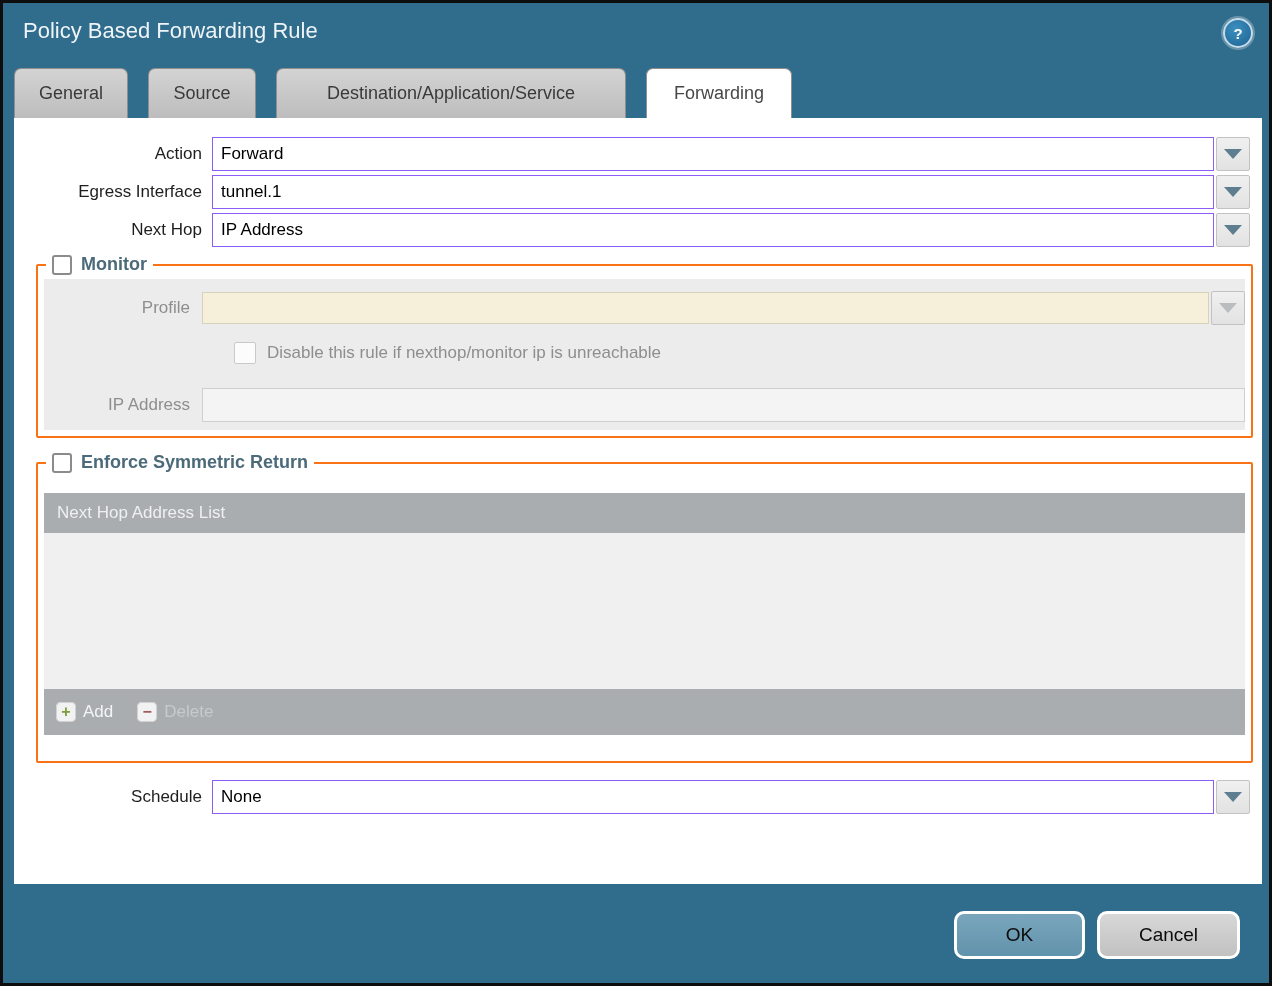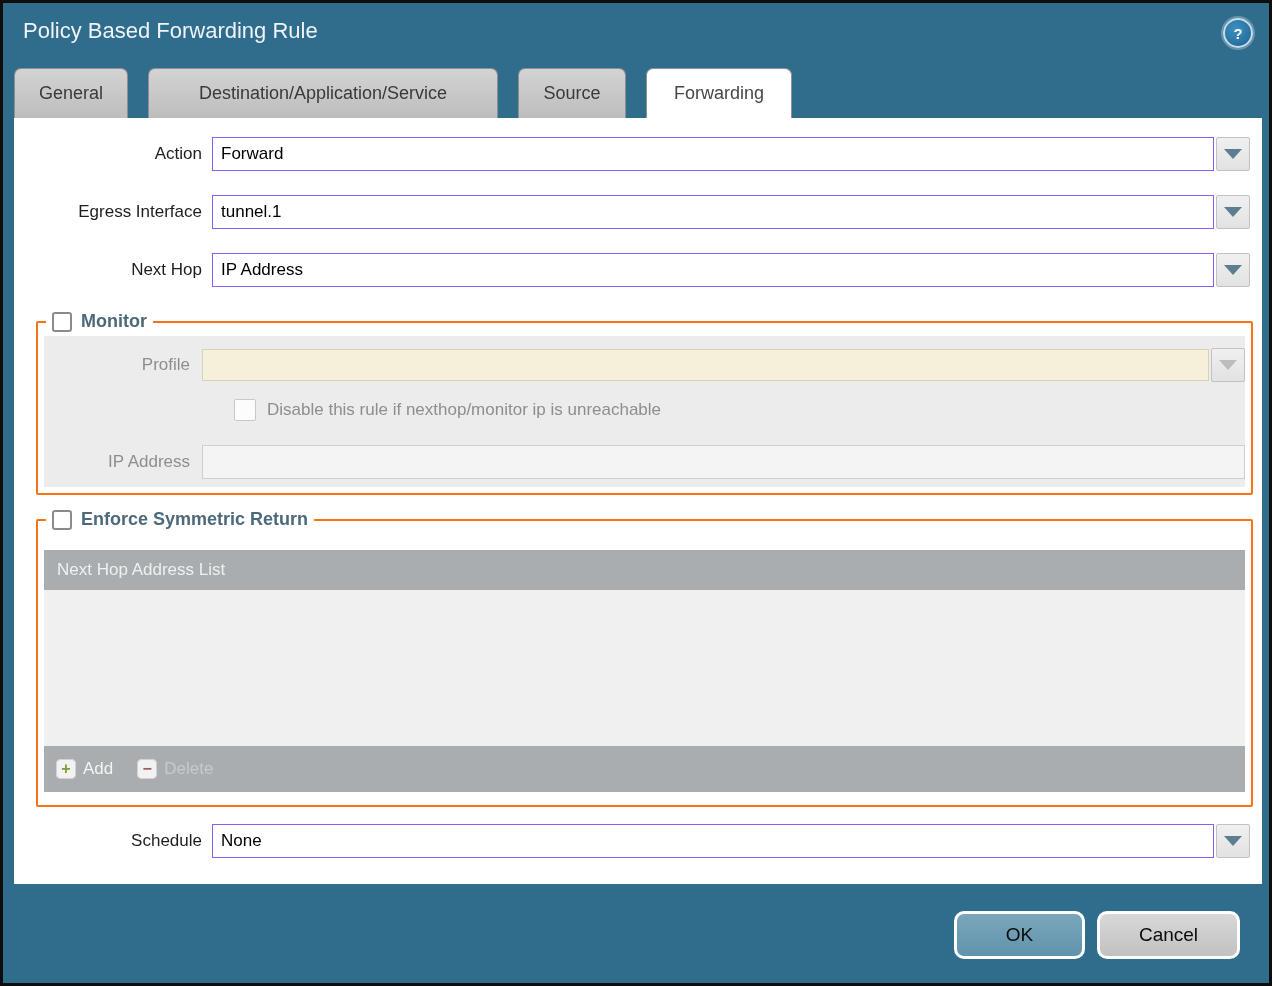--- a/index.html
+++ b/index.html
@@ -24,21 +24,21 @@
   .tab{box-sizing:border-box;display:flex;align-items:center;justify-content:center;
     font-size:18px;color:#3a3a3a;
     background:linear-gradient(#d3d3d3,#bdbdbd);
     border:1px solid #8f8f8f;border-bottom:none;
     border-radius:7px 7px 0 0;cursor:pointer}
   .tab.active{background:#fff;color:#474747;z-index:2}
   
   .content{background:#fff;margin:0 7px 0 11px;height:766px;box-sizing:border-box;
     padding-top:19px;position:relative}
   
-  .frow{display:flex;align-items:center;margin-bottom:24px;padding-right:12px}
+  .frow{display:flex;align-items:center;margin-bottom:4px;padding-right:12px}
   .frow .lbl{width:198px;flex:none;text-align:right;font-size:17px;color:#1e1e1e;
     padding-right:10px;box-sizing:border-box}
   .field{flex:1;height:34px;box-sizing:border-box;border:1px solid #8b5cf6;
     font-size:17px;color:#000;padding:0 8px;background:#fff;
     font-family:"Liberation Sans",sans-serif;outline:none;min-width:0}
   .ddbtn{width:34px;height:34px;flex:none;box-sizing:border-box;margin-left:2px;
     background:linear-gradient(#f0f0f0,#e2e2e2);border:1px solid #c2c2c2;border-radius:2px;
     display:flex;align-items:center;justify-content:center;cursor:pointer}
   .tri{width:0;height:0;border-left:9px solid transparent;border-right:9px solid transparent;
     border-top:10px solid #5e7d90}
@@ -56,21 +56,21 @@
   .mrow .lbl{width:158px;flex:none;text-align:right;font-size:17px;color:#8e8e8e;
     padding-right:12px;box-sizing:border-box}
   .field.cream{background:#f6efd9;border:1px solid #d9d2ba;height:32px}
   .field.disabled{background:#f4f4f4;border:1px solid #cfcfcf;color:#8e8e8e}
   .cbrow{display:flex;align-items:center;margin:17px 0 24px 190px}
   .cb-dis{width:20px;height:20px;background:#fcfcfc;border:1px solid #c9c9c9;
     border-radius:2px;flex:none}
   .cbrow .cbl{font-size:17px;color:#8e8e8e;margin-left:11px}
   .mrow.last{padding-right:0}
   
-  fieldset.enforce{margin-top:14px;padding-bottom:13px}
+  fieldset.enforce{margin-top:14px;padding-bottom:26px}
   .tbl{margin-top:20px}
   .tbl-h{height:40px;background:#a9adb0;border-left:3px solid #91959
 8;display:flex;align-items:center;
     padding-left:13px;font-size:17px;color:#eef0f1;box-sizing:border-box}
   .tbl-b{height:156px;background:#f0f0f1}
   .tbl-f{height:46px;background:#a9adb0;display:flex;align-items:center;gap:24px;
     padding-left:12px;box-sizing:border-box}
   .tool{display:flex;align-items:center;gap:7px;cursor:pointer}
   .ticon{width:20px;height:20px;border-radius:5px;background:#f2f2f2;
     box-shadow:inset 0 0 0 1px #d2d2d2;display:flex;align-items:center;justify-content:center;
@@ -92,22 +92,22 @@
 </head>
 <body>
 
 <div class="titlebar">
   <div class="title">Policy Based Forwarding Rule</div>
   <div class="help">?</div>
 </div>
 
 <div class="tabs">
   <div class="tab" style="width:114px">General</div>
+  <div class="tab" style="width:108px">Source</div>
   <div class="tab" style="width:350px">Destination/Application/Service</div>
-  <div class="tab" style="width:108px">Source</div>
   <div class="tab active" style="width:146px">Forwarding</div>
 </div>
 
 <div class="content">
 
   <div class="frow">
     <div class="lbl">Action</div>
     <input class="field" value="Forward" style="">
     <div class="ddbtn">
       <div class="tri"></div>

